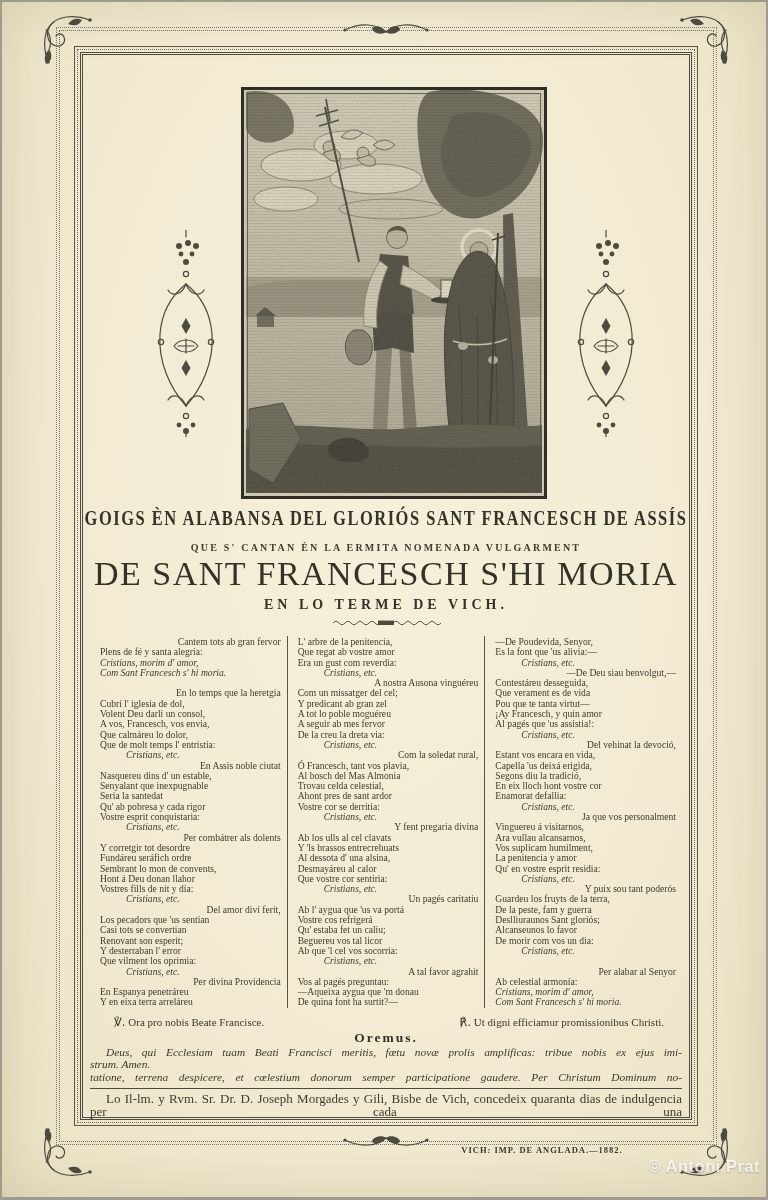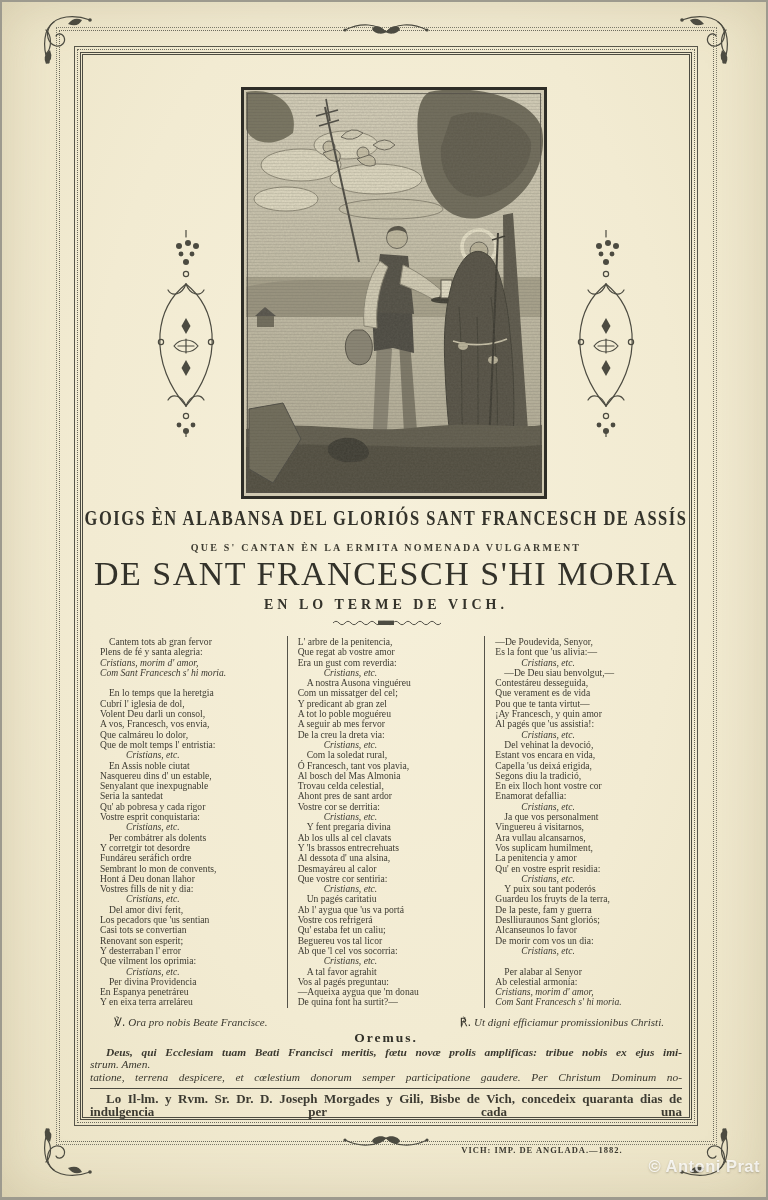--- a/index.html
+++ b/index.html
@@ -43,36 +43,36 @@
   .t4{ position:absolute; top:595px; left:0; width:768px; text-align:center;
        font-size:14px; font-weight:bold; letter-spacing:4px; color:#34332b; }
   .squig{ position:absolute; top:616px; left:329px; width:110px; height:10px; }
   
   .columns{ position:absolute; left:88px; top:634px; width:592px; height:372px;
             display:flex; color:#3d3b32; }
   .colsep{ width:1px; background:#55534a; }
   .col{ flex:1; padding:1px 6px 0 10px; }
   .vline{ white-space:nowrap; }
   .columns .vline{ font-size:9.6px; line-height:10.3px; }
-  .f{ text-indent:9px; }
+  .f{ text-indent:9px;text-align:right; }
   .i{ font-style:italic; }
   .r{ font-style:italic; text-indent:26px; }
   
   .versrow{ position:absolute; left:88px; top:1013px; width:592px; display:flex;
             justify-content:space-between; padding:0 18px 0 24px; color:#3a382f;
             font-size:11px; }
   .vsym{ font-family:"DejaVu Sans","DejaVu Serif",serif; font-style:normal; font-size:11.5px; }
-  .vtext{ font-style:italic; }
+  .vtext{ }
   .oremus{ position:absolute; top:1028px; left:0; width:768px; text-align:center;
            font-weight:bold; font-size:13.5px; letter-spacing:2px; color:#33322a; }
   .prayer{ position:absolute; left:88px; top:1044px; width:592px; font-style:italic;
            font-size:11.4px; line-height:12.4px; color:#3a382f; }
   .prayer .vline{ white-space:normal; }
   .pj{ text-align:justify; text-align-last:justify; }
-  .ind1{ text-indent:16px;font-weight:bold; }
+  .ind1{ text-indent:16px; }
   .hr1{ position:absolute; left:88px; top:1086px; width:592px; height:1px; background:#4c4a40; }
   .indulg{ position:absolute; left:88px; top:1091px; width:592px; font-size:13px;
            line-height:12.6px; color:#3d3b32; }
   .indulg .vline{ white-space:normal; }
   
   .imprint{ position:absolute; top:1143px; left:420px; width:240px; text-align:center;
             font-size:8.5px; font-weight:bold; letter-spacing:1px; color:#3a382f; }
   .caption{ position:absolute; top:1156px; left:60px; width:648px; text-align:center;
             font-size:12.5px; color:#2f2e27; }
   .watermark{ position:absolute; top:1155px; right:6px; font-family:"Liberation Sans","DejaVu Sans",sans-serif;

